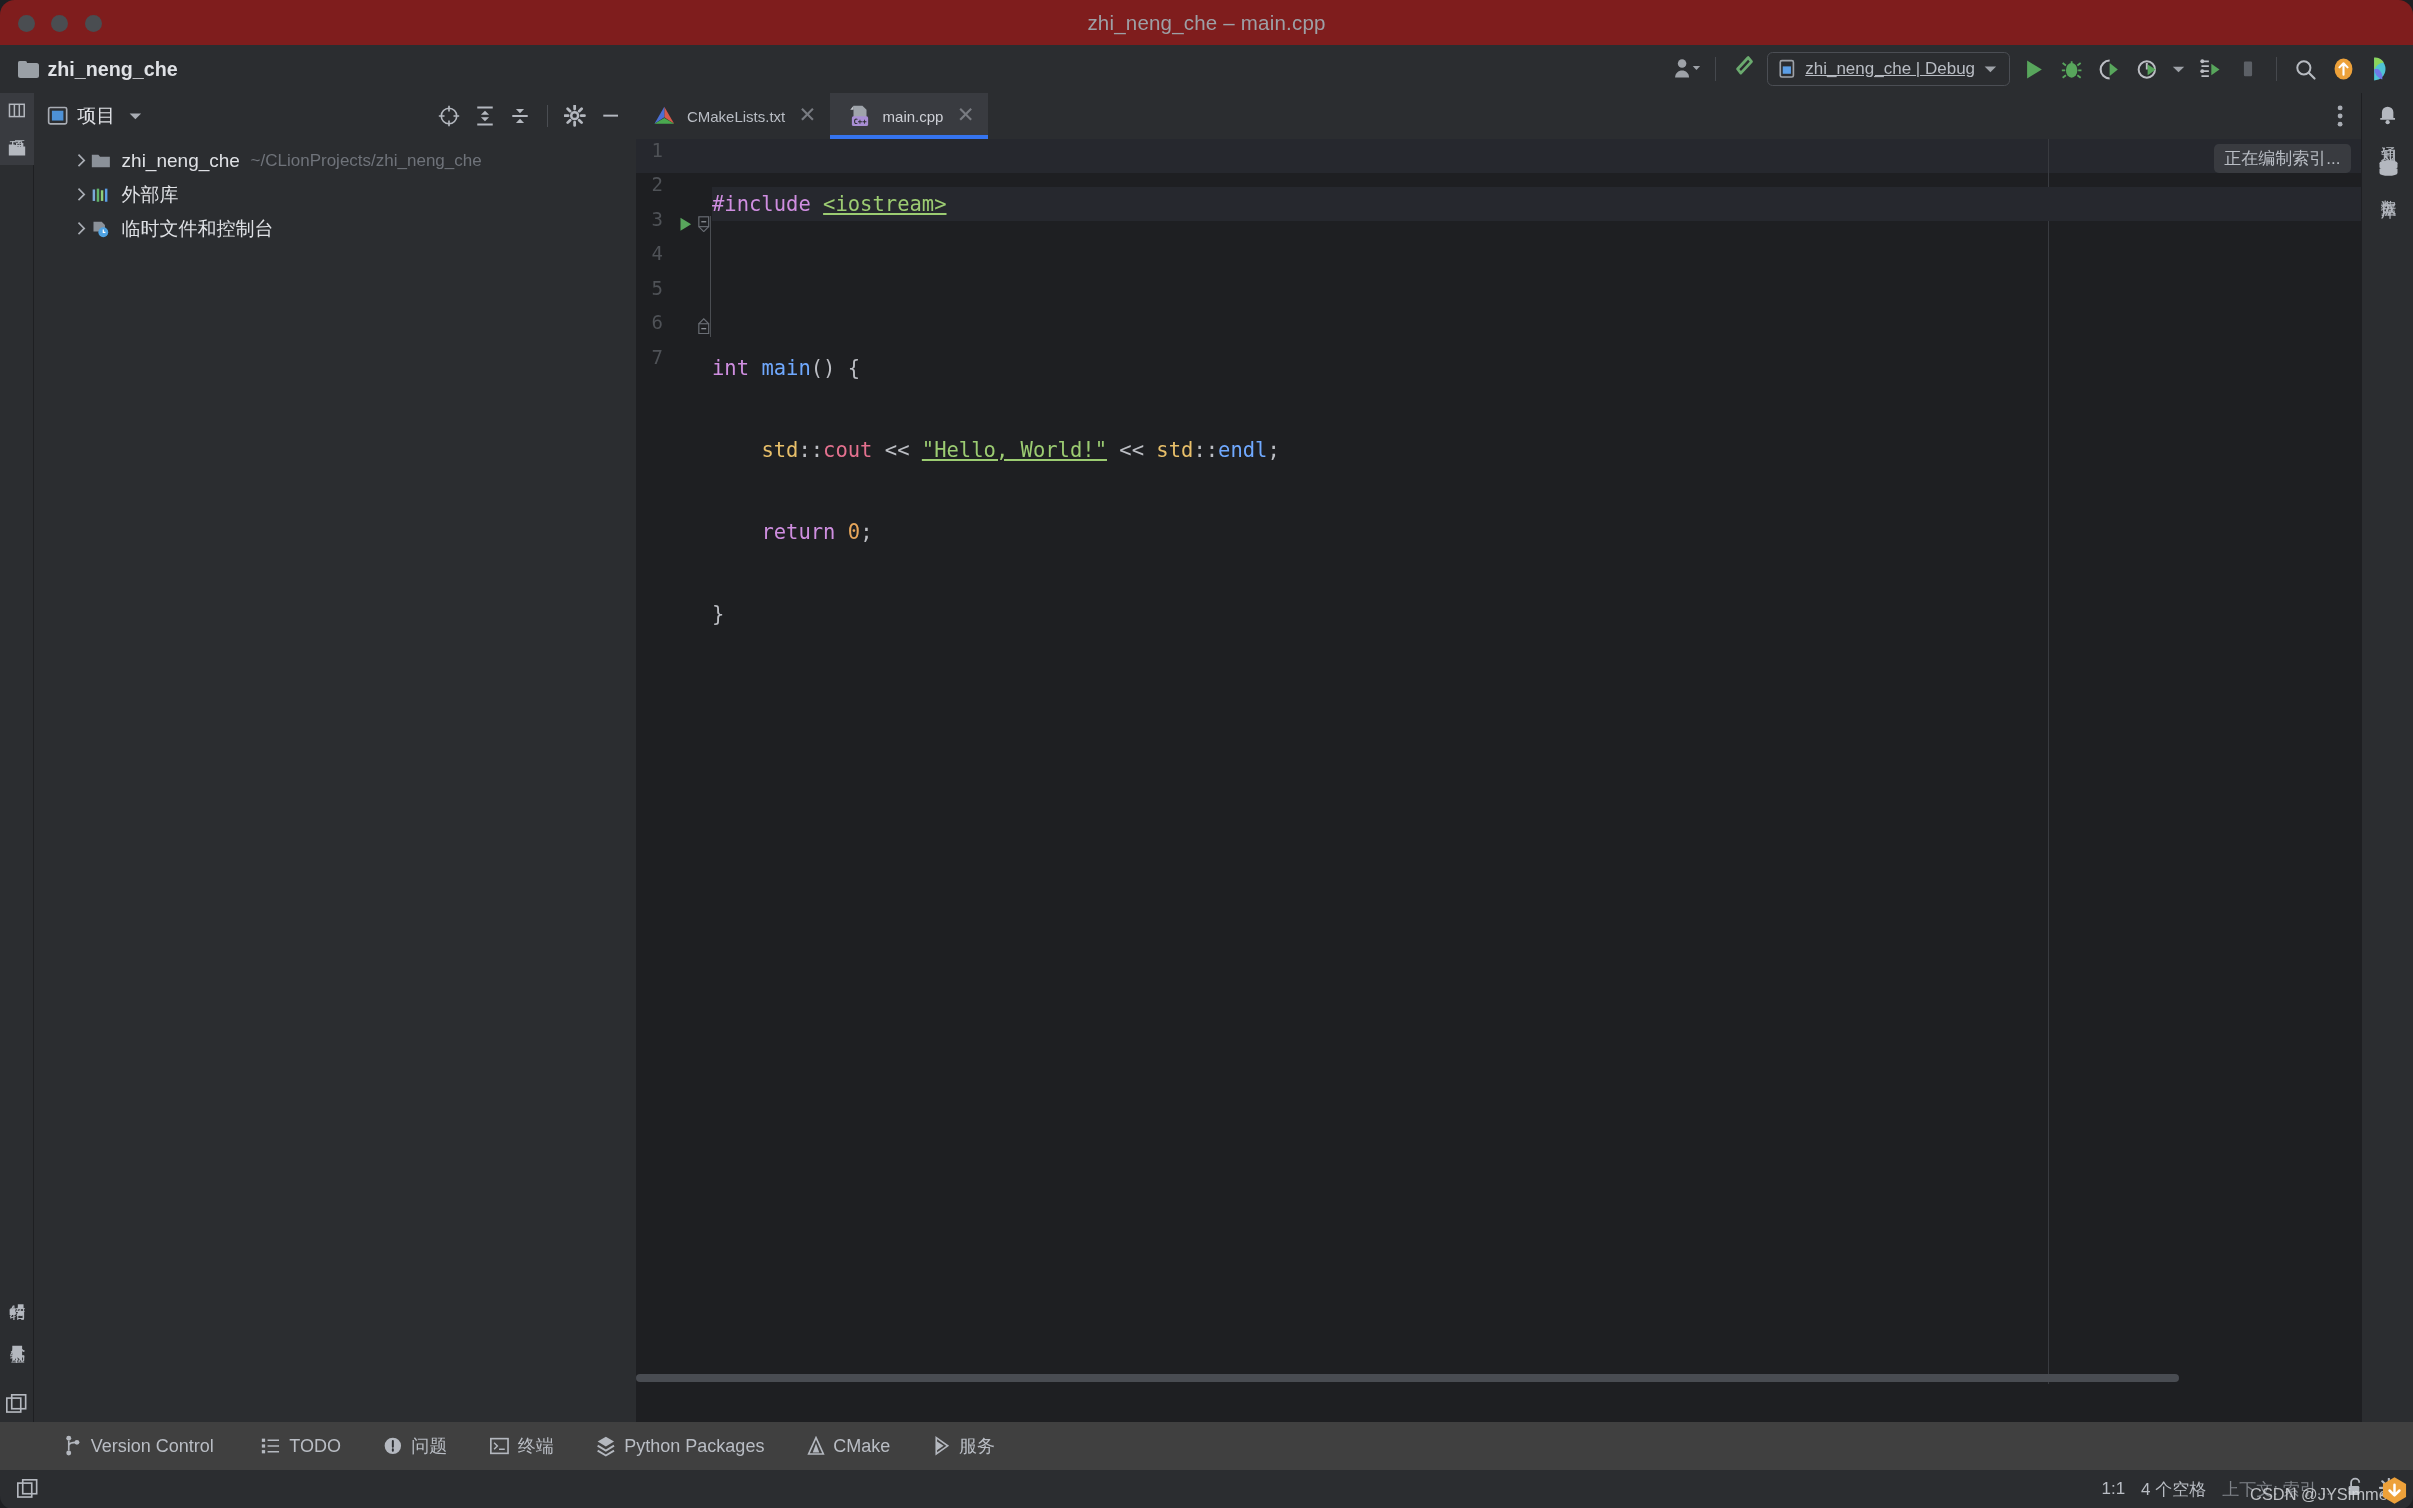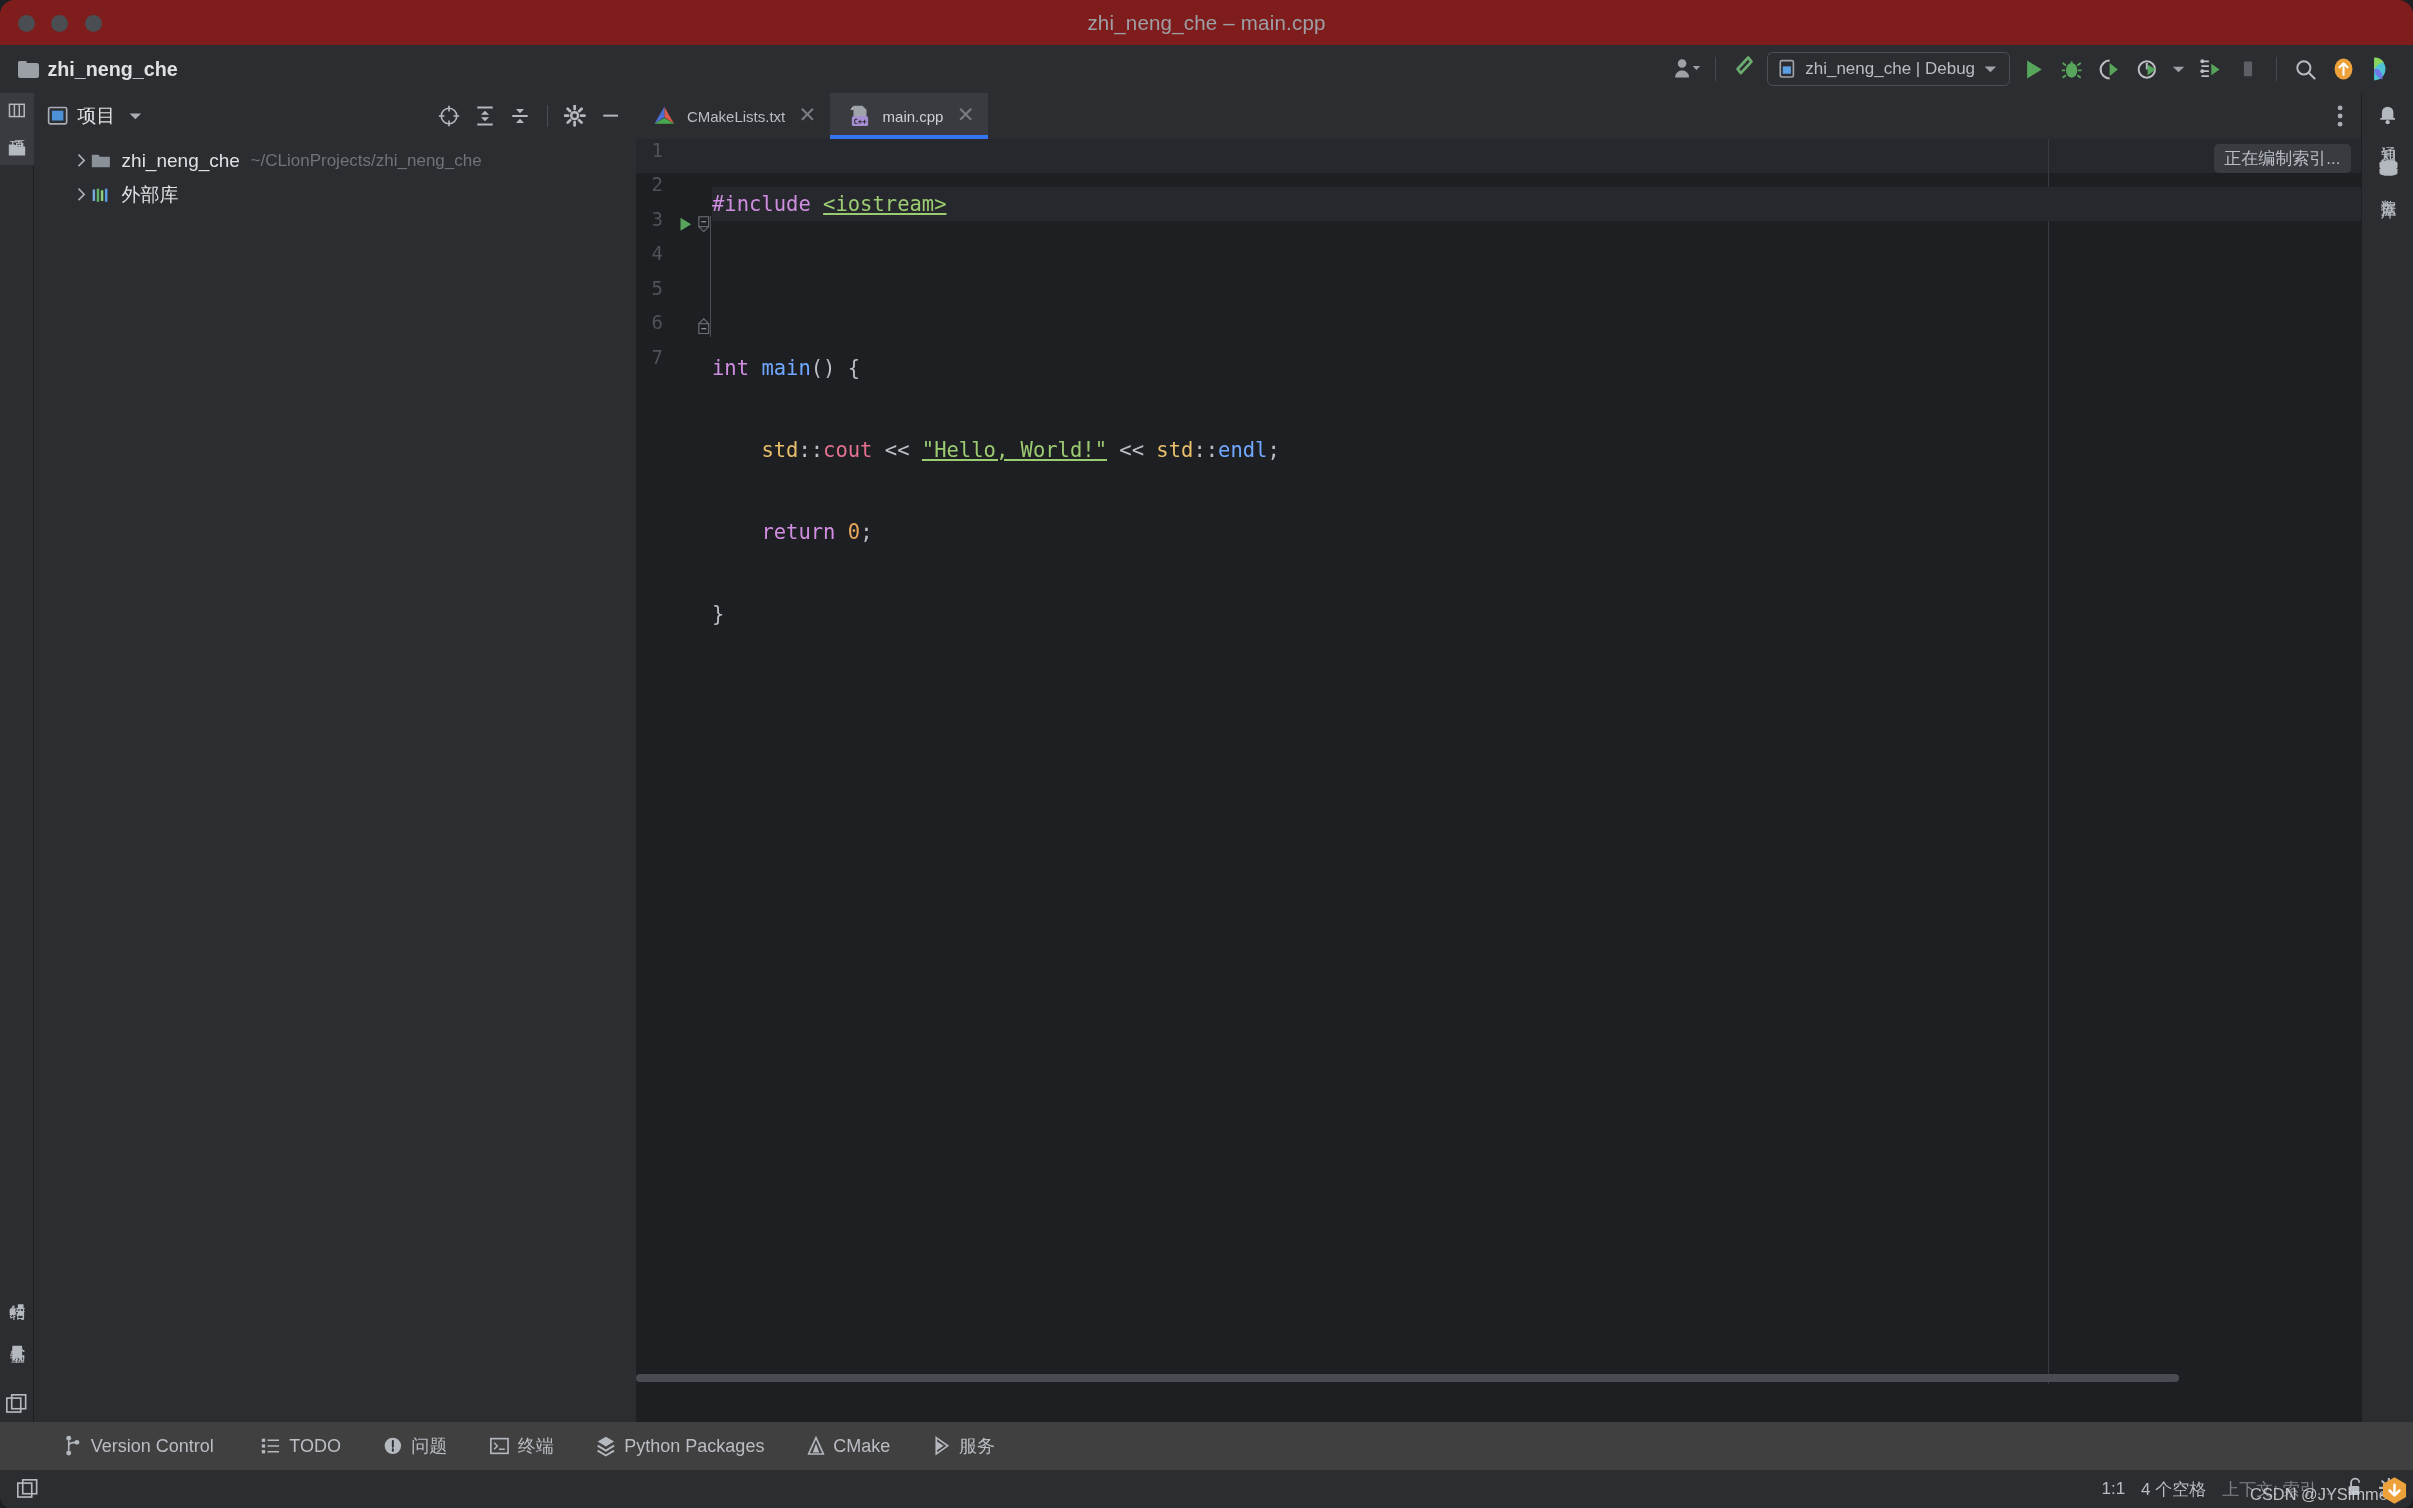--- a/index.html
+++ b/index.html
@@ -47,21 +47,21 @@
     width: 38px; height: 36px; display: flex; align-items: center; justify-content: center;
     border-radius: 4.1px; position: relative;
   }
   .tb-sep { width: 0.8px; height: 24.6px; background: #45484d; margin: 0 9px; }
 
   .runcfg {
     height: 34px; border: 1.2px solid #4b4e54; border-radius: 5.7px;
     display: flex; align-items: center; gap: 8.2px; padding: 0 10.7px 0 9px;
     margin: 0 4.9px;
   }
-  .runcfg-label { color: #b9bdc4; font-size: 17px; white-space: nowrap; }
+  .runcfg-label { color: #b9bdc4; font-size: 17px; white-space: nowrap; text-decoration: underline; }
 
   
   .leftbar {
     position: absolute; left: 0; top: 93px; width: 34px; height: 1330px;
     background: #2b2d30; border-right: 0.8px solid #1e1f22;
   }
   .leftbar-tab {
     width: 34px; padding: 8.2px 0; display: flex; flex-direction: column; align-items: center; gap: 7.4px;
   }
   .leftbar-tab.active { background: #393b40; }
@@ -406,20 +406,35 @@
         <svg width="19.7" height="16.4" viewBox="0 0 24 20">
           <rect x="2" y="3" width="3" height="14" fill="#7aa9d8"></rect>
           <rect x="7" y="2" width="3" height="16" fill="#62b36a"></rect>
           <rect x="12" y="4" width="3" height="13" fill="#8fd07a"></rect>
           <rect x="17" y="2" width="3" height="16" fill="#5b9ee6"></rect>
         </svg>
       </span>
       <span class="tree-label">外部库</span>
     </div>
 
+    <div class="tree-row">
+      <span class="tree-arrow">
+        <svg width="9.9" height="14.8" viewBox="0 0 12 18">
+            <path d="M3 2 L10 9 L3 16" fill="none" stroke="#a9adb4" stroke-width="2"></path>
+          </svg>
+      </span>
+      <span class="tree-icon">
+        <svg width="19.7" height="18" viewBox="0 0 24 22">
+          <path d="M3 2 h10 l4 4 v8 h-14 z" fill="#8b9199"></path>
+          <circle cx="15" cy="15" r="6" fill="#4fa3e3"></circle>
+          <path d="M15 11.5 v3.5 h2.6" stroke="#fff" stroke-width="1.5" fill="none"></path>
+        </svg>
+      </span>
+      <span class="tree-label">临时文件和控制台</span>
+    </div>
   </div>
 </div>
 
 <div class="editor-area">
   <div class="tabstrip">
     <div class="etab">
       <svg width="24.6" height="21.3" viewBox="0 0 30 26">
         <path d="M15 2 L27 23 L15 15 Z" fill="#d45a4a"></path>
         <path d="M15 2 L3 23 L15 15 Z" fill="#4a6fd4"></path>
         <path d="M3 23 L27 23 L15 16 Z" fill="#4aa84f"></path>

